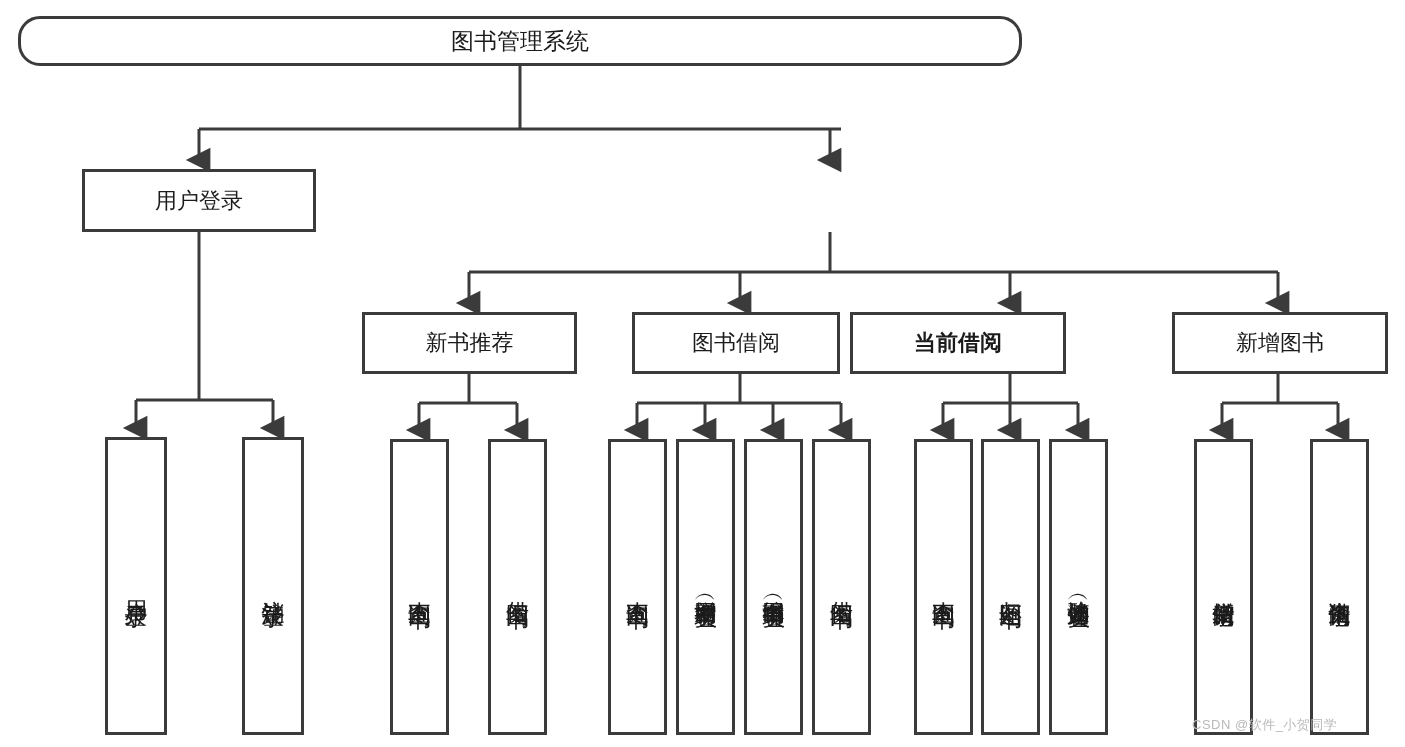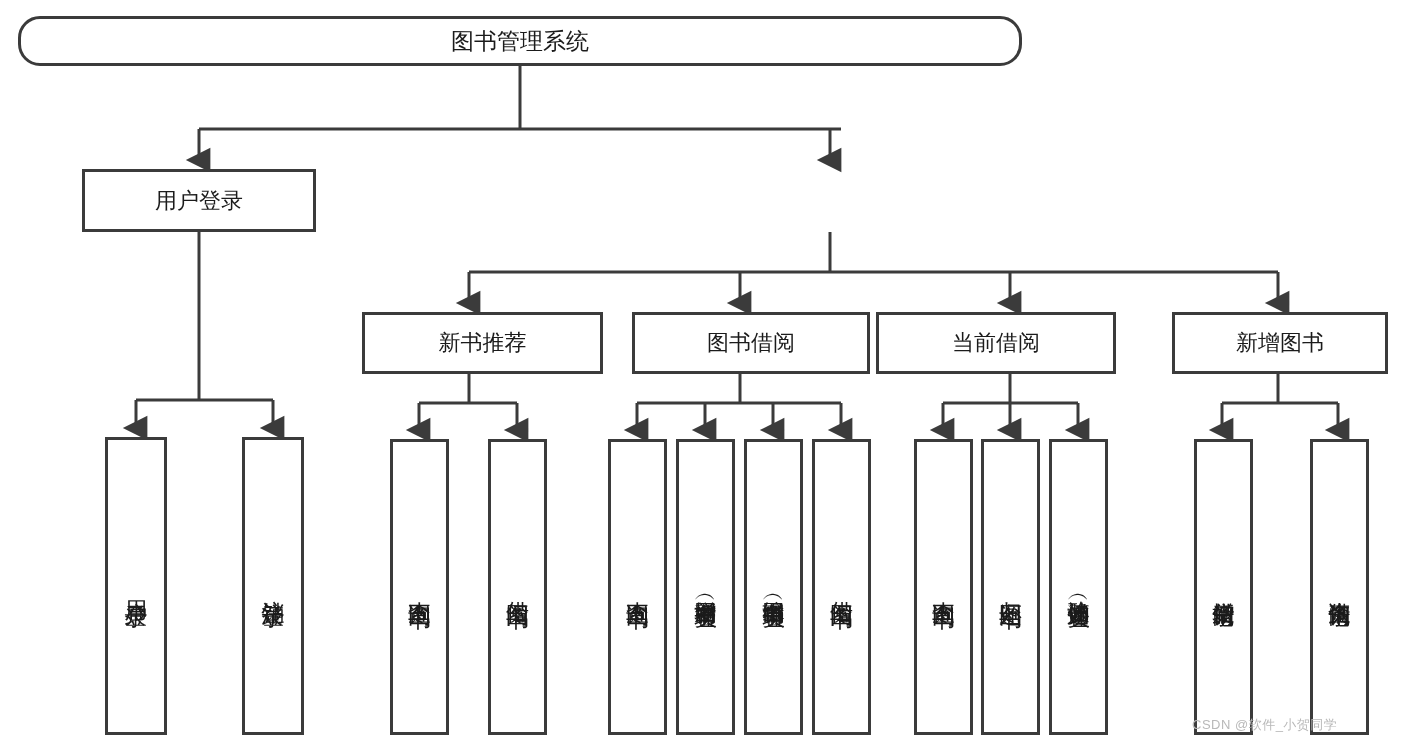--- a/index.html
+++ b/index.html
@@ -126,27 +126,27 @@
   </svg>
 
   <div class="node root horizontal" style="left:18px; top:16px; width:1004px; height:50px;border-radius:22px;">
     <span class="label">图书管理系统</span>
   </div>
 
   <div class="node horizontal" style="left:82px; top:169px; width:234px; height:63px;">
     <span class="label">用户登录</span>
   </div>
 
-  <div class="node horizontal" style="left:362px; top:312px; width:241px; height:62px;">
+  <div class="node horizontal" style="left:362px; top:312px; width:215px; height:62px;">
     <span class="label">新书推荐</span>
   </div>
-  <div class="node horizontal" style="left:632px; top:312px; width:238px; height:62px;">
+  <div class="node horizontal" style="left:632px; top:312px; width:208px; height:62px;">
     <span class="label">图书借阅</span>
   </div>
-  <div class="node horizontal" style="left:876px; top:312px; width:240px; height:62px;">
+  <div class="node horizontal" style="left:850px; top:312px; width:216px; height:62px;font-weight:bold;">
     <span class="label">当前借阅</span>
   </div>
   <div class="node horizontal" style="left:1172px; top:312px; width:216px; height:62px;">
     <span class="label">新增图书</span>
   </div>
 
   <div class="node vertical" style="left:105px; top:437px; width:62px; height:298px;">
     <span class="label">用户登录</span>
   </div>
   <div class="node vertical" style="left:242px; top:437px; width:62px; height:298px;">

